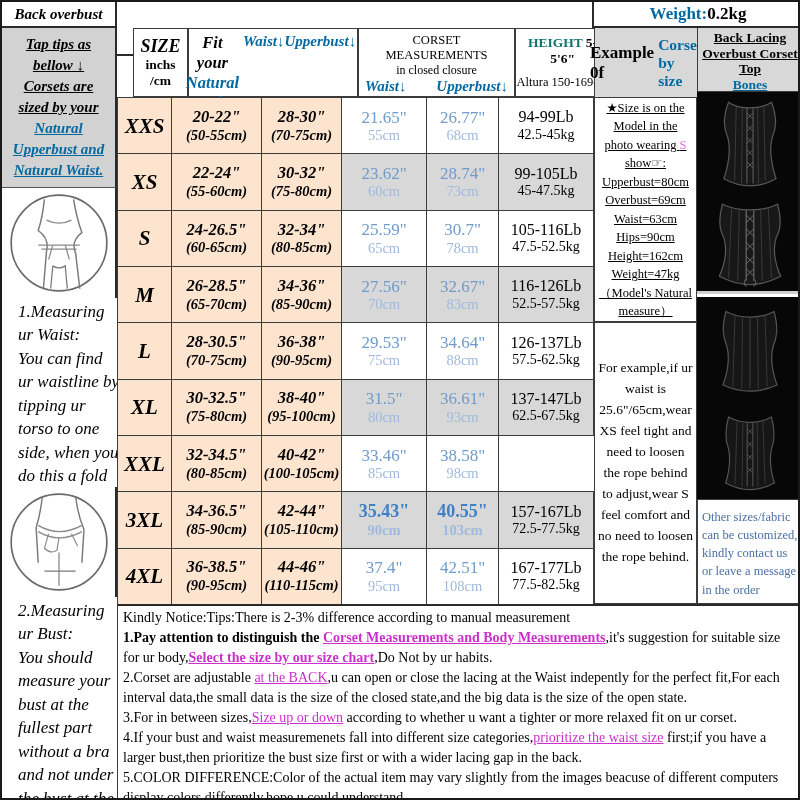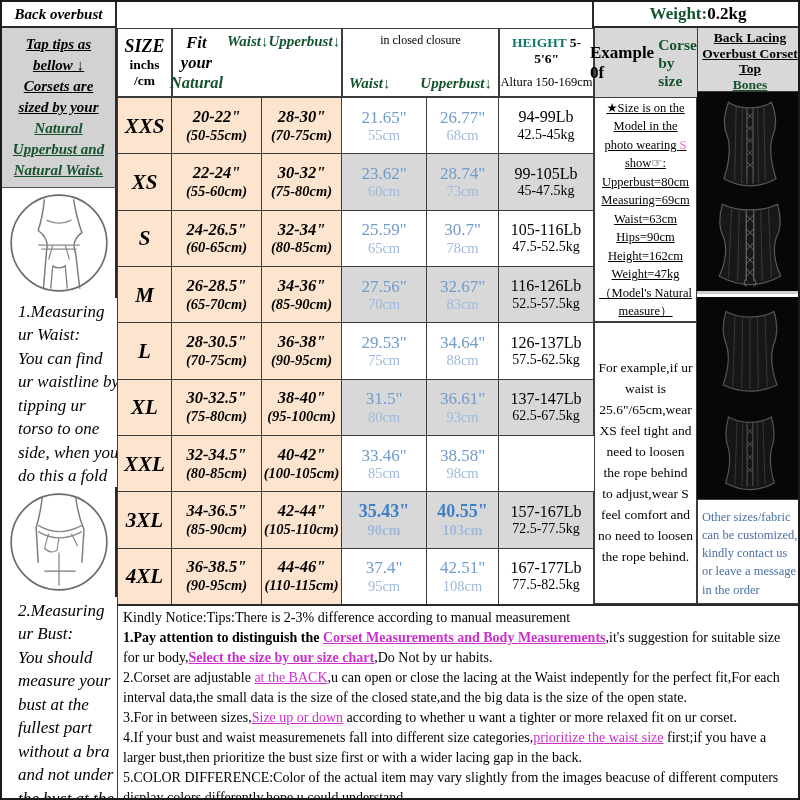--- a/index.html
+++ b/index.html
@@ -1,21 +1,21 @@
 <!DOCTYPE html>
 <html><head>
 <meta charset="utf-8">
 <style>
   * { margin:0; padding:0; box-sizing:border-box; }
   html,body { background:#fff; }
   body { font-family:"Liberation Serif","DejaVu Serif",serif; }
   .page { position:relative; width:800px; height:800px; background:#fff; border:2px solid #1a1a1a; overflow:hidden; }
   .abs { position:absolute; }
   .b { border:1px solid #3c3c3c; }
-  .magenta { color:#14532d; }
+  .magenta { color:#0369a1; }
   .pink { color:#0f766e; }
 
   
   .corner { left:0; top:0; width:115px; height:26px; border-right:2px solid #2a2a2a; border-bottom:2px solid #2a2a2a;
             font-style:italic; font-weight:bold; font-size:15px; display:flex; align-items:center; justify-content:center; }
   .titlebar { left:115px; top:0; width:475px; height:26px; border-bottom:2px solid #2a2a2a; display:flex; align-items:center; justify-content:center; gap:2px;margin-top:28px; }
   .titlebar .title { font-size:22px; font-weight:bold; font-style:italic; letter-spacing:2px; line-height:22px; }
   .titlebar .title-note { font-size:12px; font-weight:bold; }
   .weightbar { left:590px; top:0; width:210px; height:26px; border-left:2px solid #2a2a2a; border-bottom:2px solid #2a2a2a;
                display:flex; align-items:center; justify-content:center; font-size:17px; font-weight:bold; }
@@ -26,21 +26,21 @@
   .tips .tip-line { text-decoration:underline; line-height:21px; }
   .illus { left:0; width:115px; border-right:2px solid #2a2a2a; background:#fff; display:flex; align-items:center; justify-content:center; }
   .illus1 { top:186px; height:110px; }
   .illus2 { top:485px; height:110px; }
   .lefttext { left:8px; width:115px; border-right:2px solid #2a2a2a; background:#fff; font-style:italic; font-size:17px;
               line-height:1.38; padding:2px 3px 2px 8px; white-space:pre-line; }
   .t1 { top:296px; height:189px; }
   .t2 { top:595px; height:203px; }
 
   
-  .th { top:26px; height:69px; background:#fff; }
+  .th { top:26px; height:69px; background:#fff;margin-left:16px; }
   .th-size { left:115px; width:55px; display:flex; flex-direction:column; align-items:center; justify-content:center; }
   .th-size .l1 { font-size:18px; font-weight:bold; font-style:italic; }
   .th-size .l2, .th-size .l3 { font-size:13.5px; font-weight:bold; }
   .th-fit { left:170px; width:170px; display:flex; flex-direction:row; justify-content:center; padding:4px 4px;font-family:Liberation Serif, serif; }
   .th-fit .row1 { font-size:16.5px; font-weight:bold; font-style:italic; text-align:center; }
   .th-fit .row2 { display:flex; justify-content:space-between; font-size:15px; font-weight:bold; font-style:italic; padding:0 4px; }
   .th-corset { left:340px; width:157px; display:flex; flex-direction:column; justify-content:space-between; padding:4px 2px; text-align:center; }
   .th-corset .cm1 { font-size:12.5px; }
   .th-corset .cm2 { font-size:12px; }
   .th-corset .row2 { display:flex; justify-content:space-between; font-size:15px; font-weight:bold; font-style:italic; padding:0 4px; }
@@ -161,20 +161,21 @@
       <span>Fit your</span>
       <span class="magenta">Natural Body</span>
     </div>
     <div class="row2">
       <span class="magenta">Waist↓</span>
       <span class="magenta">Upperbust↓</span>
     </div>
   </div>
   <div class="abs b th th-corset">
     <div>
+      <div class="cm1">CORSET MEASUREMENTS</div>
       <div class="cm2">in closed closure</div>
     </div>
     <div class="row2">
       <span class="magenta">Waist↓</span>
       <span class="magenta">Upperbust↓</span>
     </div>
   </div>
   <div class="abs b th th-height">
     <div class="hl1">
       <span class="pink">HEIGHT</span>
@@ -392,21 +393,21 @@
   <div class="abs ex-header">
     <span class="e1">Example 0f</span>
     <span class="e2 magenta">Corset by size</span>
   </div>
   <div class="abs ex-model" id="model-lines">
       <div class="model-line"><span>★Size is on the</span></div>
       <div class="model-line"><span>Model in the</span></div>
       <div class="model-line"><span>photo wearing </span><span class="pink">S</span></div>
       <div class="model-line"><span>show☞:</span></div>
       <div class="model-line"><span>Upperbust=80cm</span></div>
-      <div class="model-line"><span>Measuring=69cm</span></div>
+      <div class="model-line"><span>Overbust=69cm</span></div>
       <div class="model-line"><span>Waist=63cm</span></div>
       <div class="model-line"><span>Hips=90cm</span></div>
       <div class="model-line"><span>Height=162cm</span></div>
       <div class="model-line"><span>Weight=47kg</span></div>
       <div class="model-line"><span>（Model's Natural</span></div>
       <div class="model-line"><span>measure）</span></div>
     </div>
   <div class="abs ex-text">For example,if ur waist is 25.6"/65cm,wear XS feel tight and need to loosen the rope behind to adjust,wear S feel comfort and no need to loosen the rope behind.</div>
 
   <div class="abs r-header" id="right-header">

